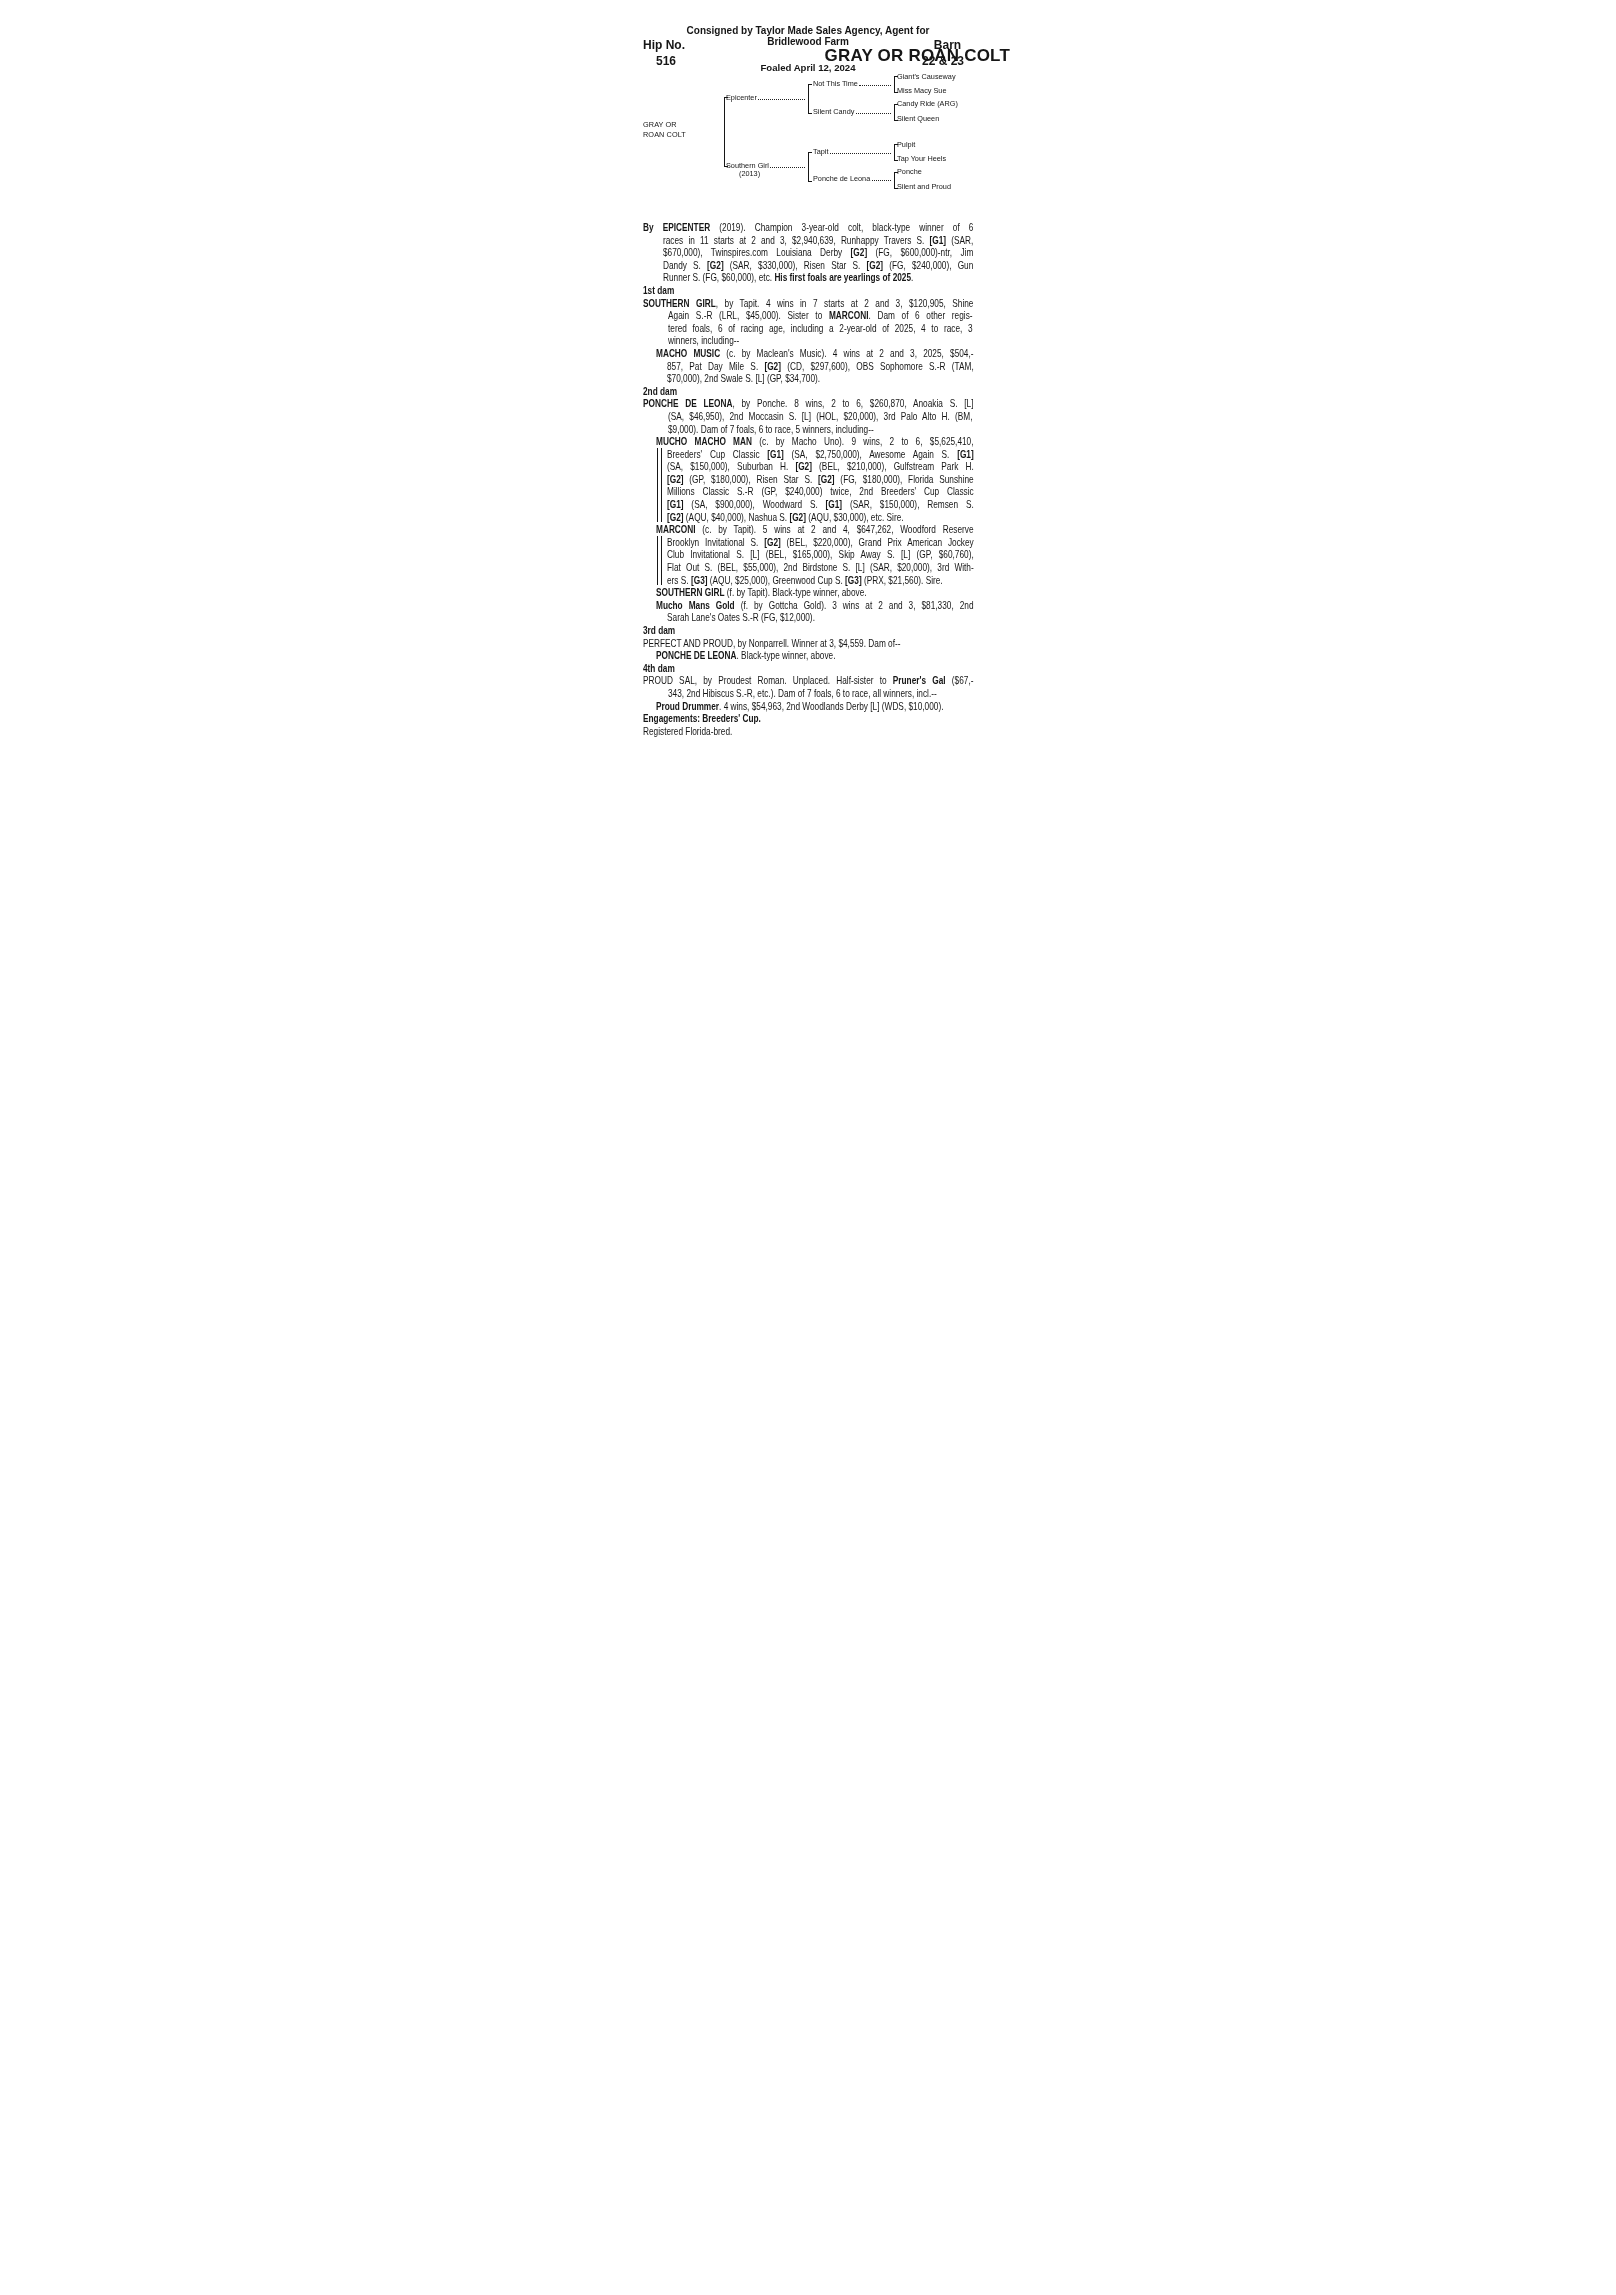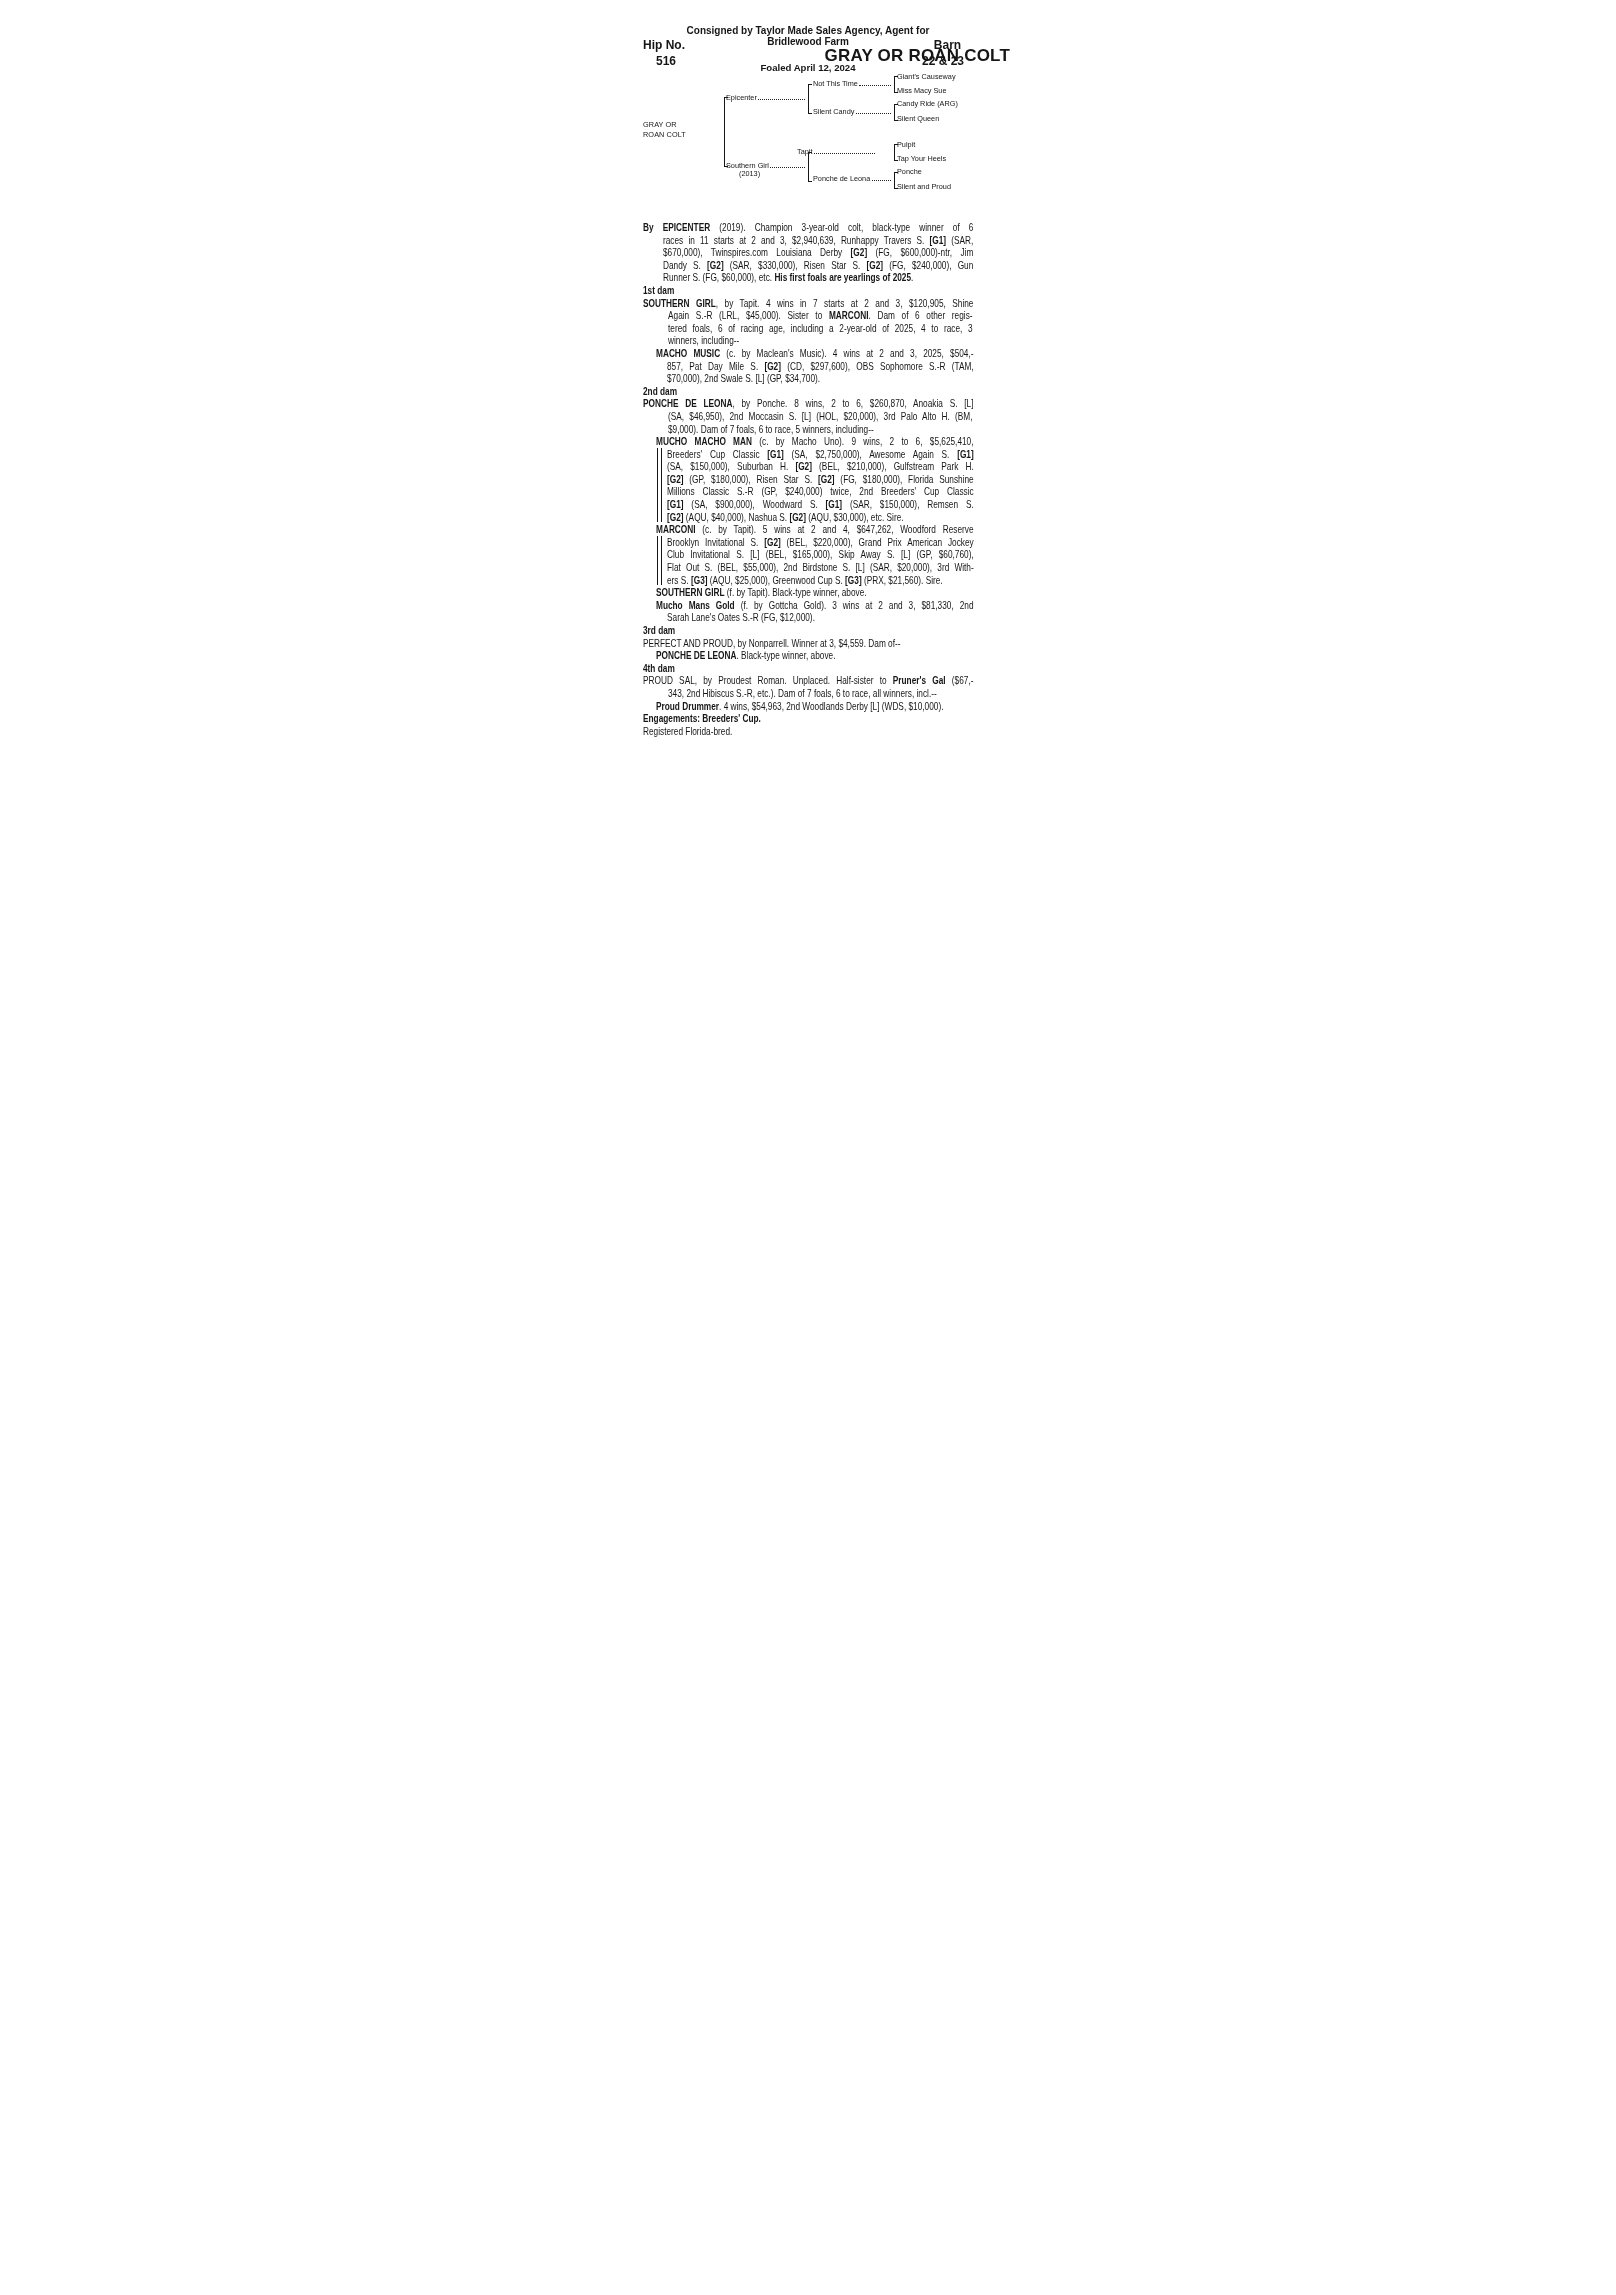--- a/index.html
+++ b/index.html
@@ -73,21 +73,21 @@
     <div class="ped-node" style="left:133px; top:169px;">(2013)</div>
 
     <div class="ped-node ped-row" style="left:207px; top:79px; width:79px;">
       <span class="nm">Not This Time</span>
         <span class="ldr"></span>
     </div>
     <div class="ped-node ped-row" style="left:207px; top:107px; width:79px;">
       <span class="nm">Silent Candy</span>
         <span class="ldr"></span>
     </div>
-    <div class="ped-node ped-row" style="left:191px; top:147px; width:79px;">
+    <div class="ped-node ped-row" style="left:207px; top:147px; width:79px;">
       <span class="nm">Tapit</span>
         <span class="ldr"></span>
     </div>
     <div class="ped-node ped-row" style="left:207px; top:174px; width:79px;">
       <span class="nm">Ponche de Leona</span>
         <span class="ldr"></span>
     </div>
 
     <div class="ped-node" style="left:291px; top:72px;">Giant's Causeway</div>
     <div class="ped-node" style="left:291px; top:86px;">Miss Macy Sue</div>

